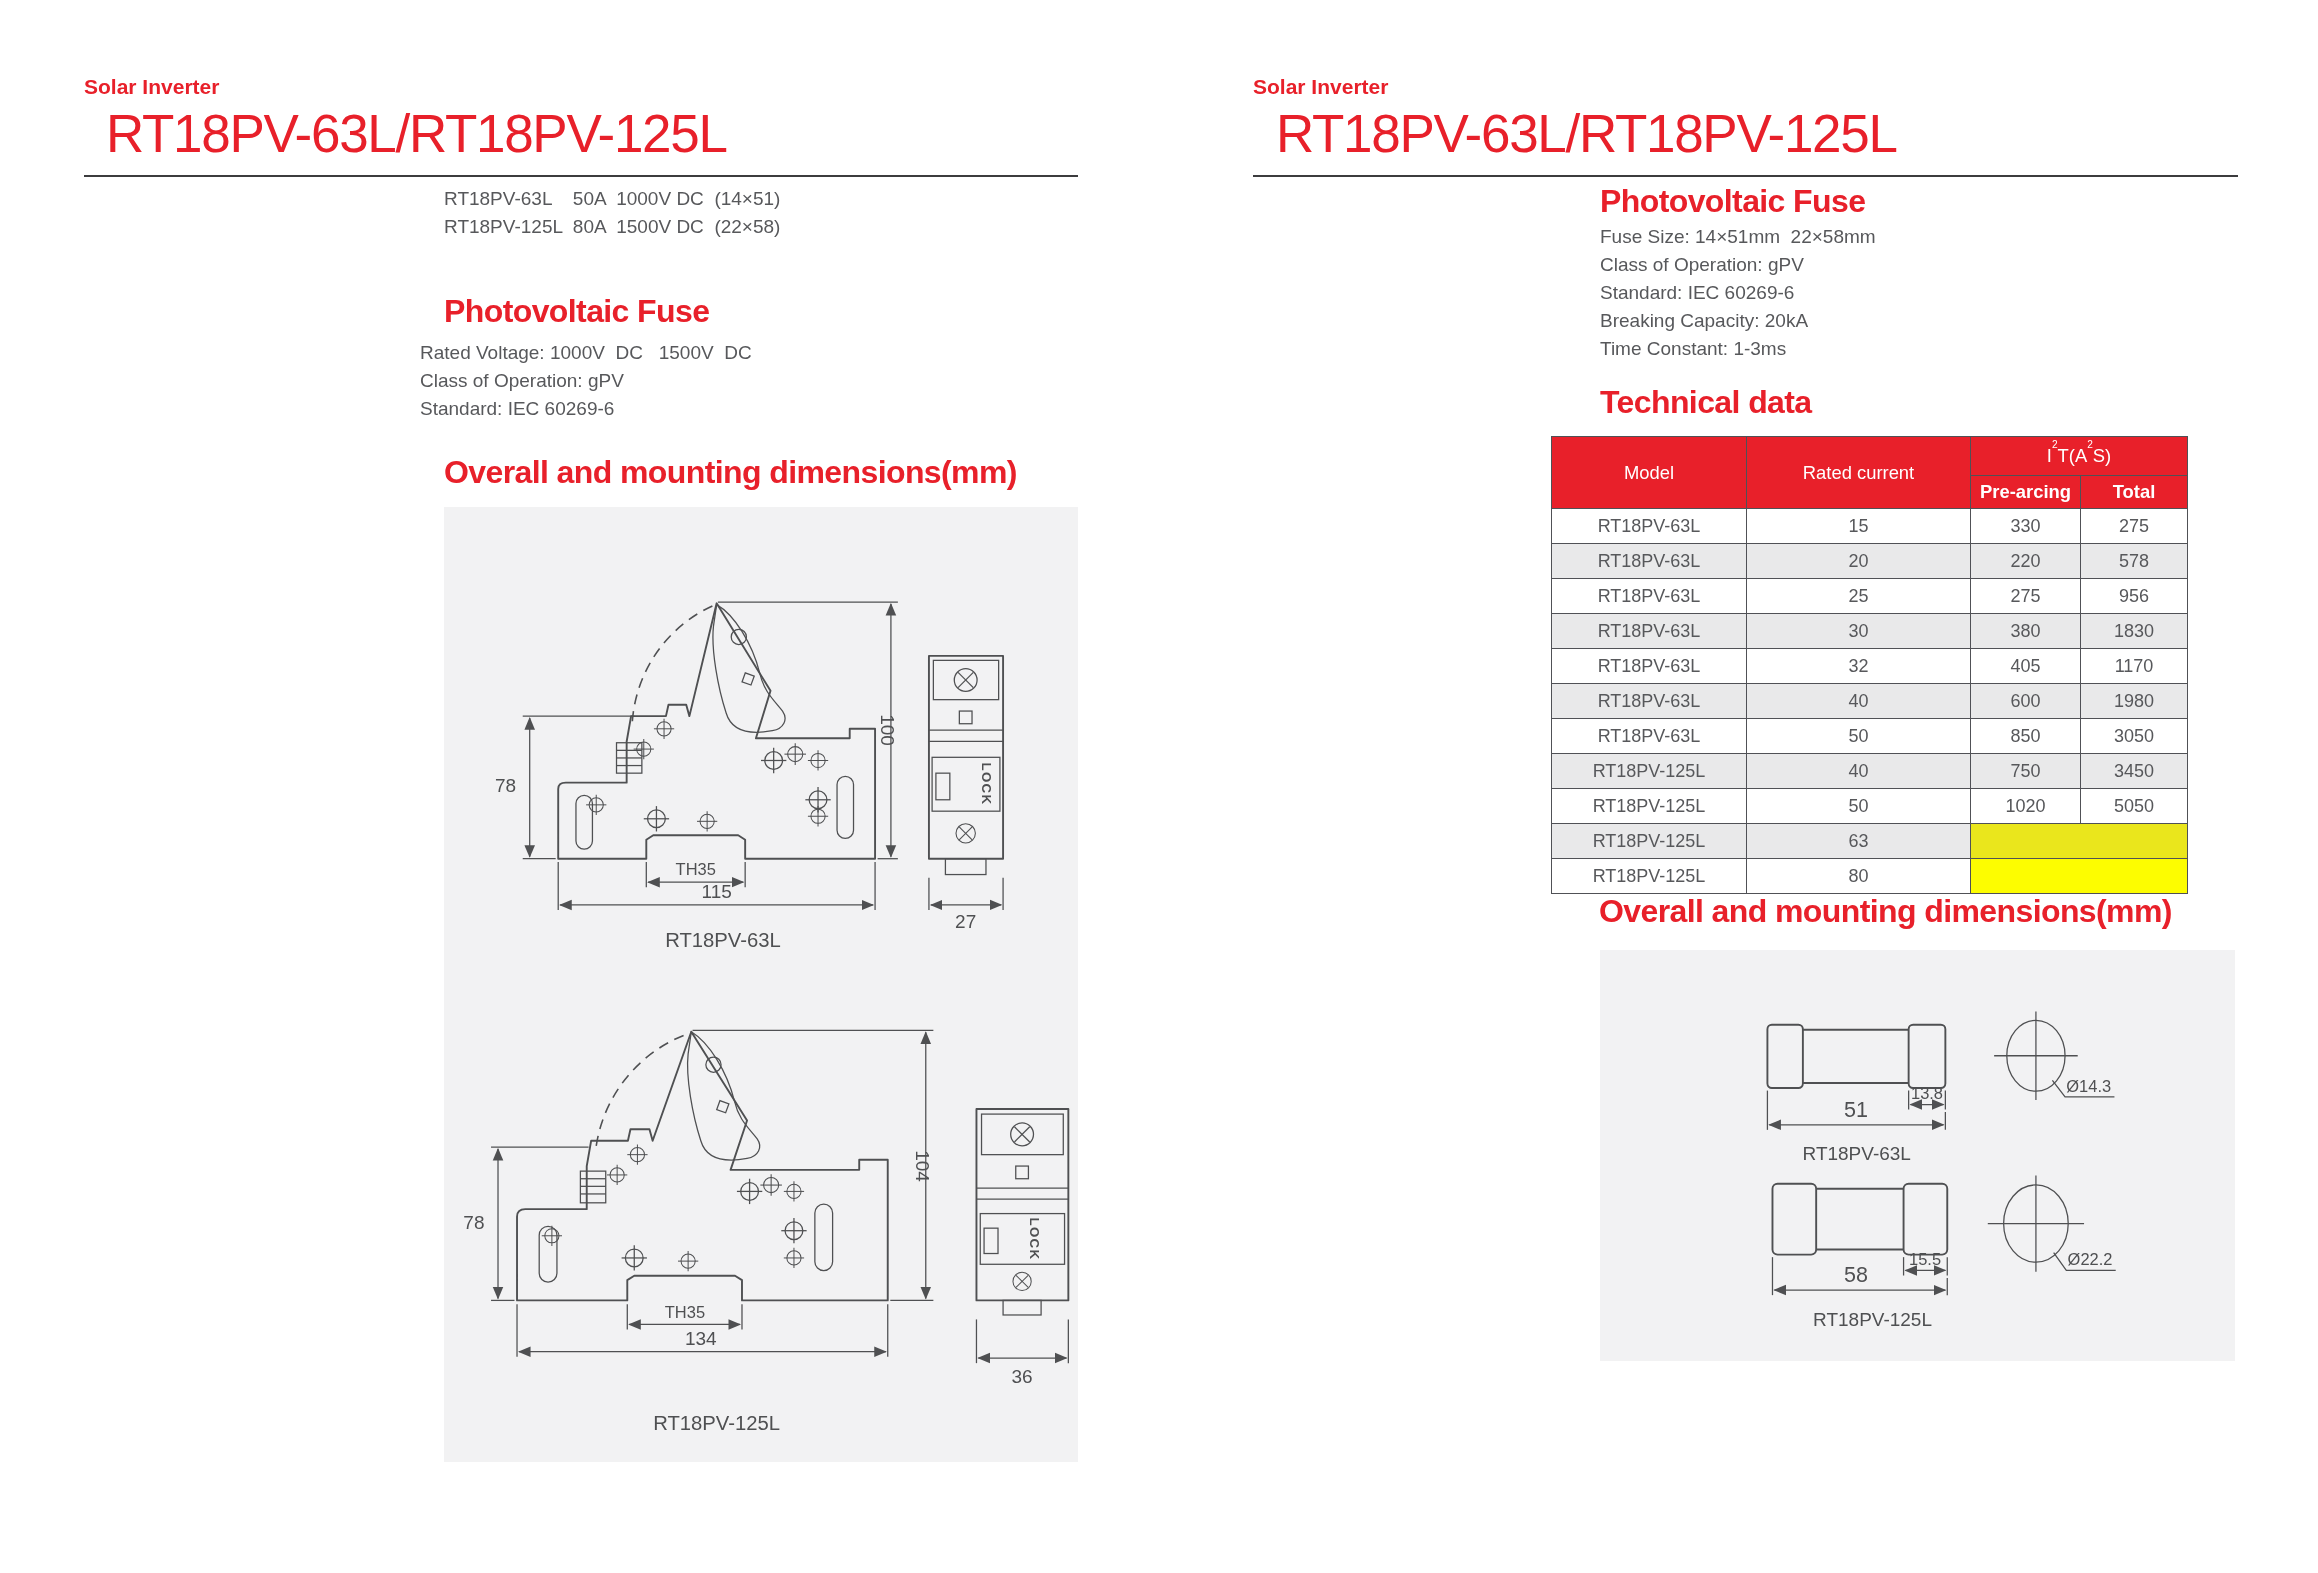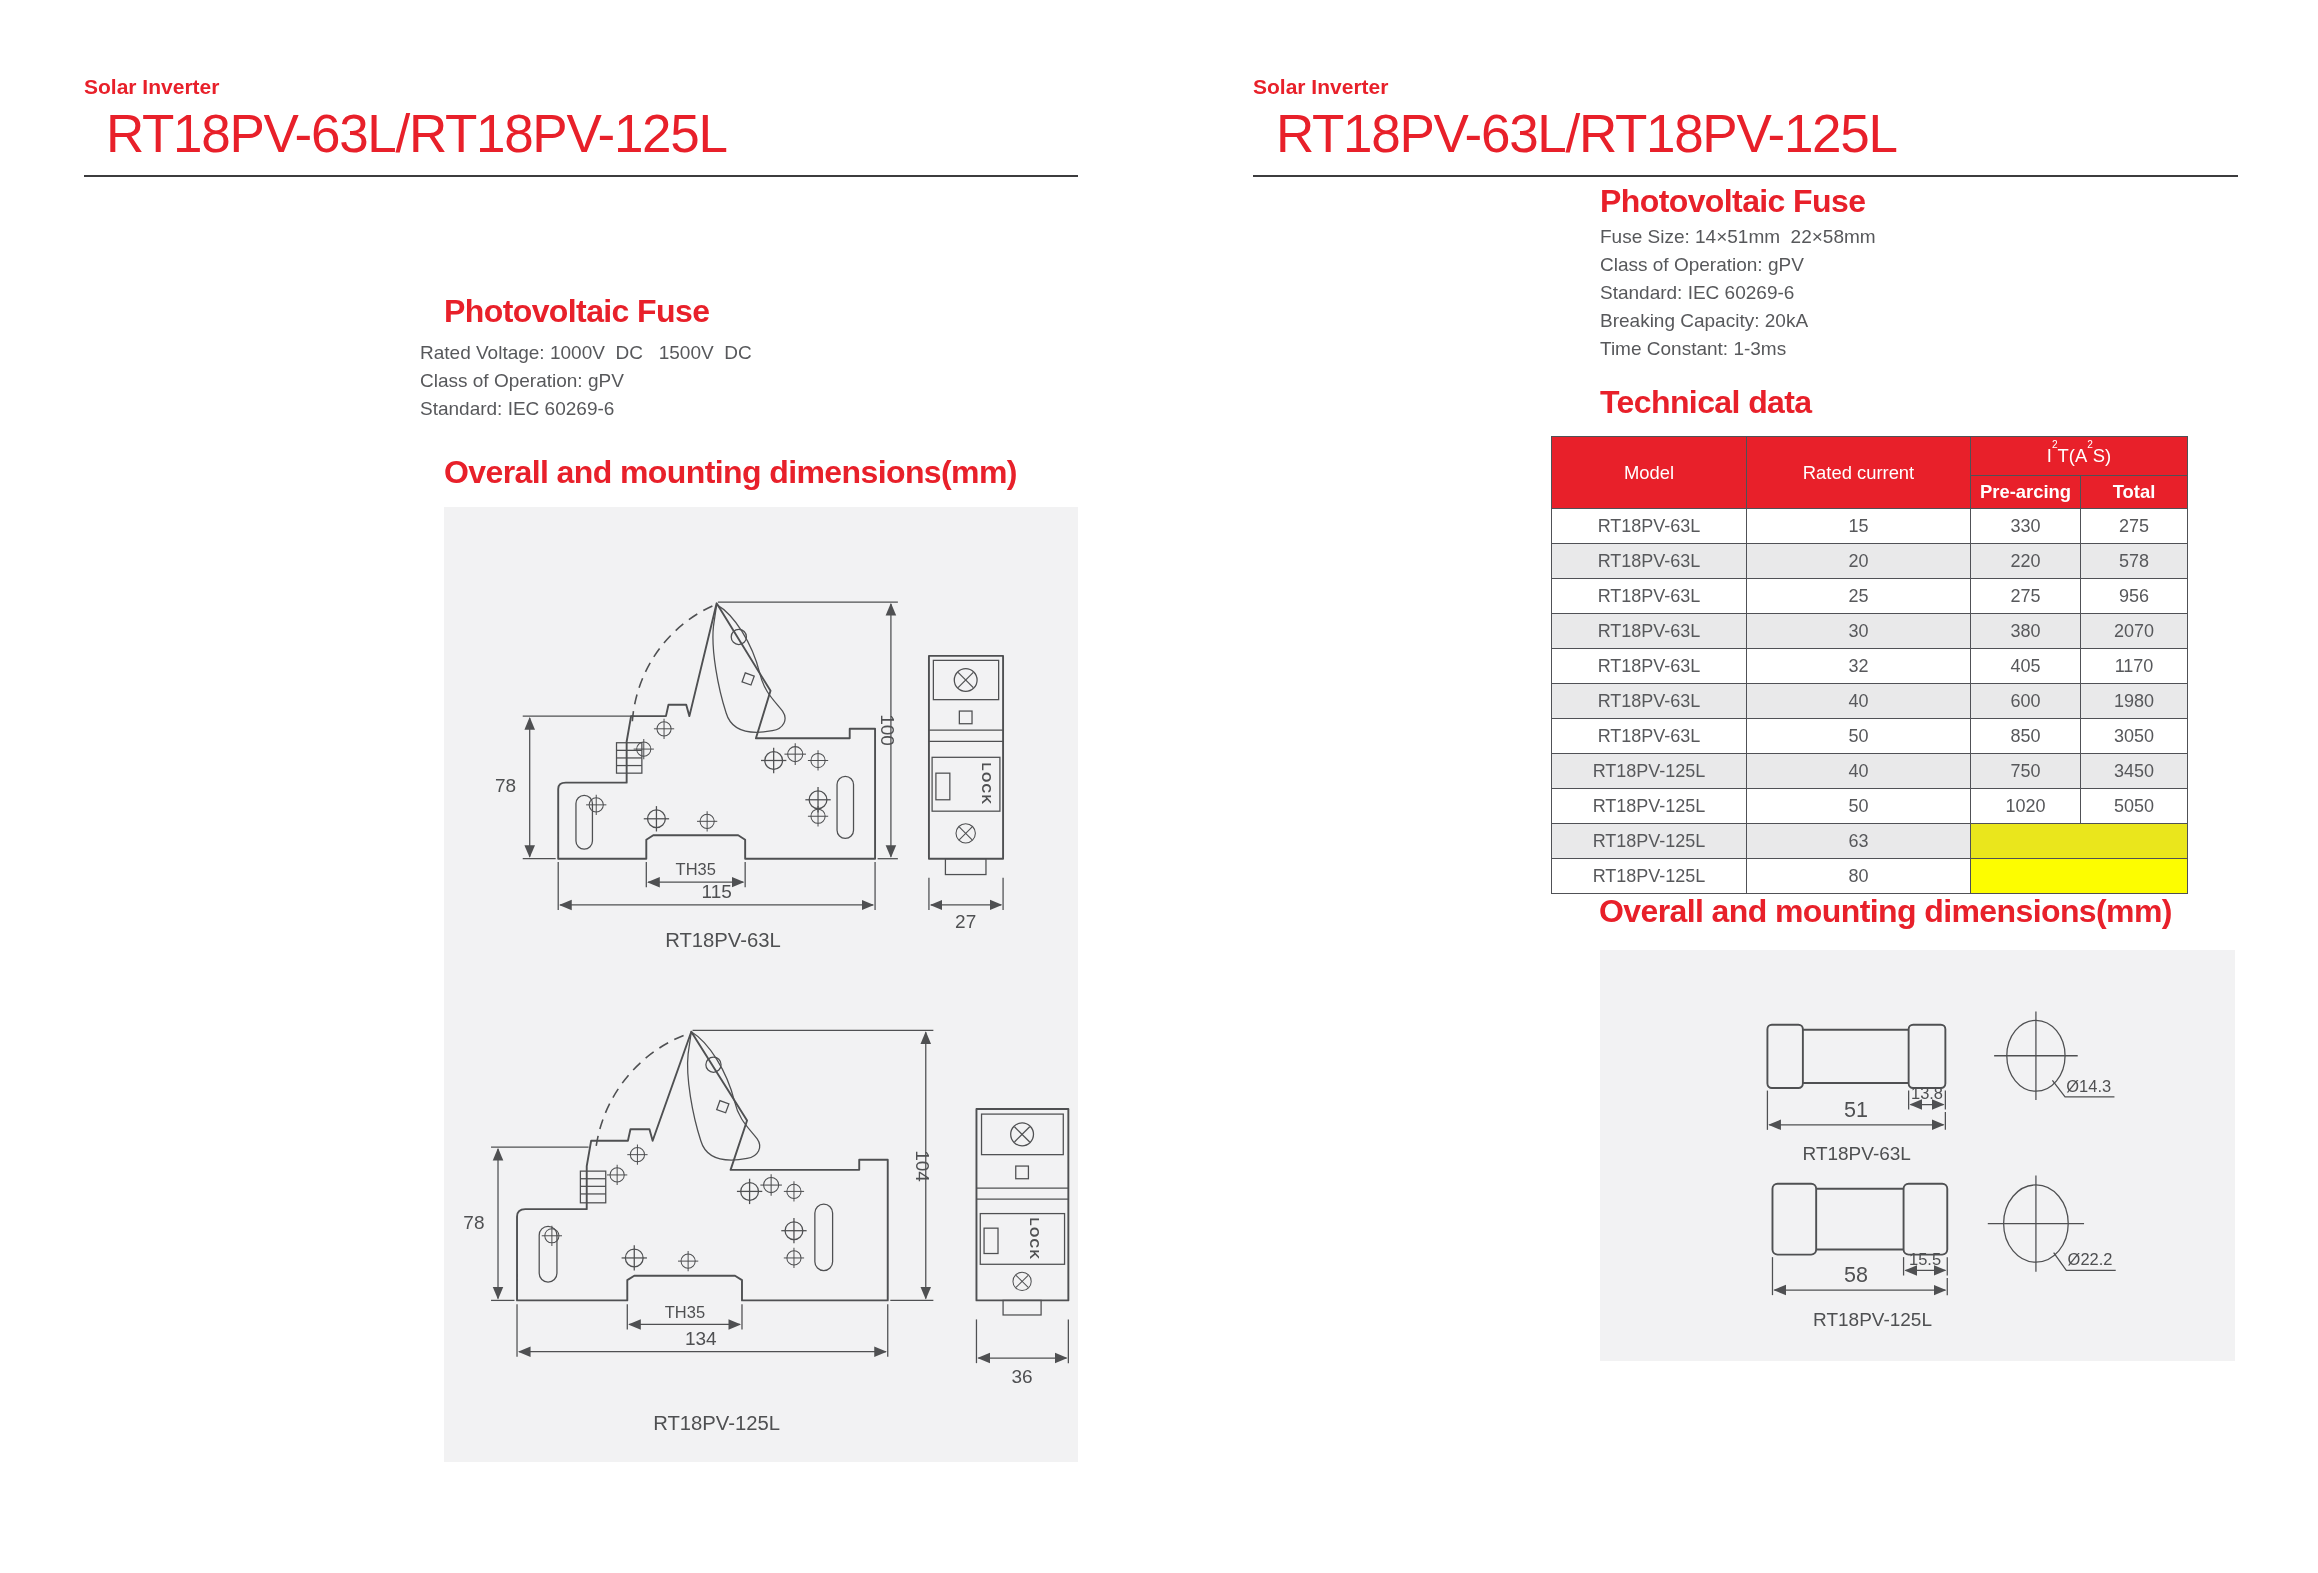--- a/index.html
+++ b/index.html
@@ -43,20 +43,24 @@
 </style>
 </head>
 <body>
 
 <div class="canvas">
 
   <div class="abs eyebrow" style="left:84px;top:75px">Solar Inverter</div>
   <div class="abs title" style="left:82px;top:103px">RT18PV-63L/RT18PV-125L</div>
   <div class="abs rule" style="left:84px;top:175px;width:994px"></div>
 
+  <div class="abs" style="left:444px;top:185px">
+    <div class="bodyline">RT18PV-63L    50A  1000V DC  (14×51)</div>
+    <div class="bodyline">RT18PV-125L  80A  1500V DC  (22×58)</div>
+  </div>
 
   <div class="abs h2" style="left:444px;top:293px">Photovoltaic Fuse</div>
   <div class="abs" style="left:420px;top:339px">
     <div class="bodyline">Rated Voltage: 1000V  DC   1500V  DC</div>
     <div class="bodyline">Class of Operation: gPV</div>
     <div class="bodyline">Standard: IEC 60269-6</div>
   </div>
 
   <div class="abs h2" style="left:444px;top:454px">Overall and mounting dimensions(mm)</div>
 
@@ -253,21 +257,21 @@
         <tr>
           <td class="c-model">RT18PV-63L</td>
           <td class="c-rated">25</td>
           <td class="c-pre">275</td>
           <td class="c-total">956</td>
         </tr>
         <tr class="alt">
           <td class="c-model">RT18PV-63L</td>
           <td class="c-rated">30</td>
           <td class="c-pre">380</td>
-          <td class="c-total">2070</td>
+          <td class="c-total">1830</td>
         </tr>
         <tr>
           <td class="c-model">RT18PV-63L</td>
           <td class="c-rated">32</td>
           <td class="c-pre">405</td>
           <td class="c-total">1170</td>
         </tr>
         <tr class="alt">
           <td class="c-model">RT18PV-63L</td>
           <td class="c-rated">40</td>

